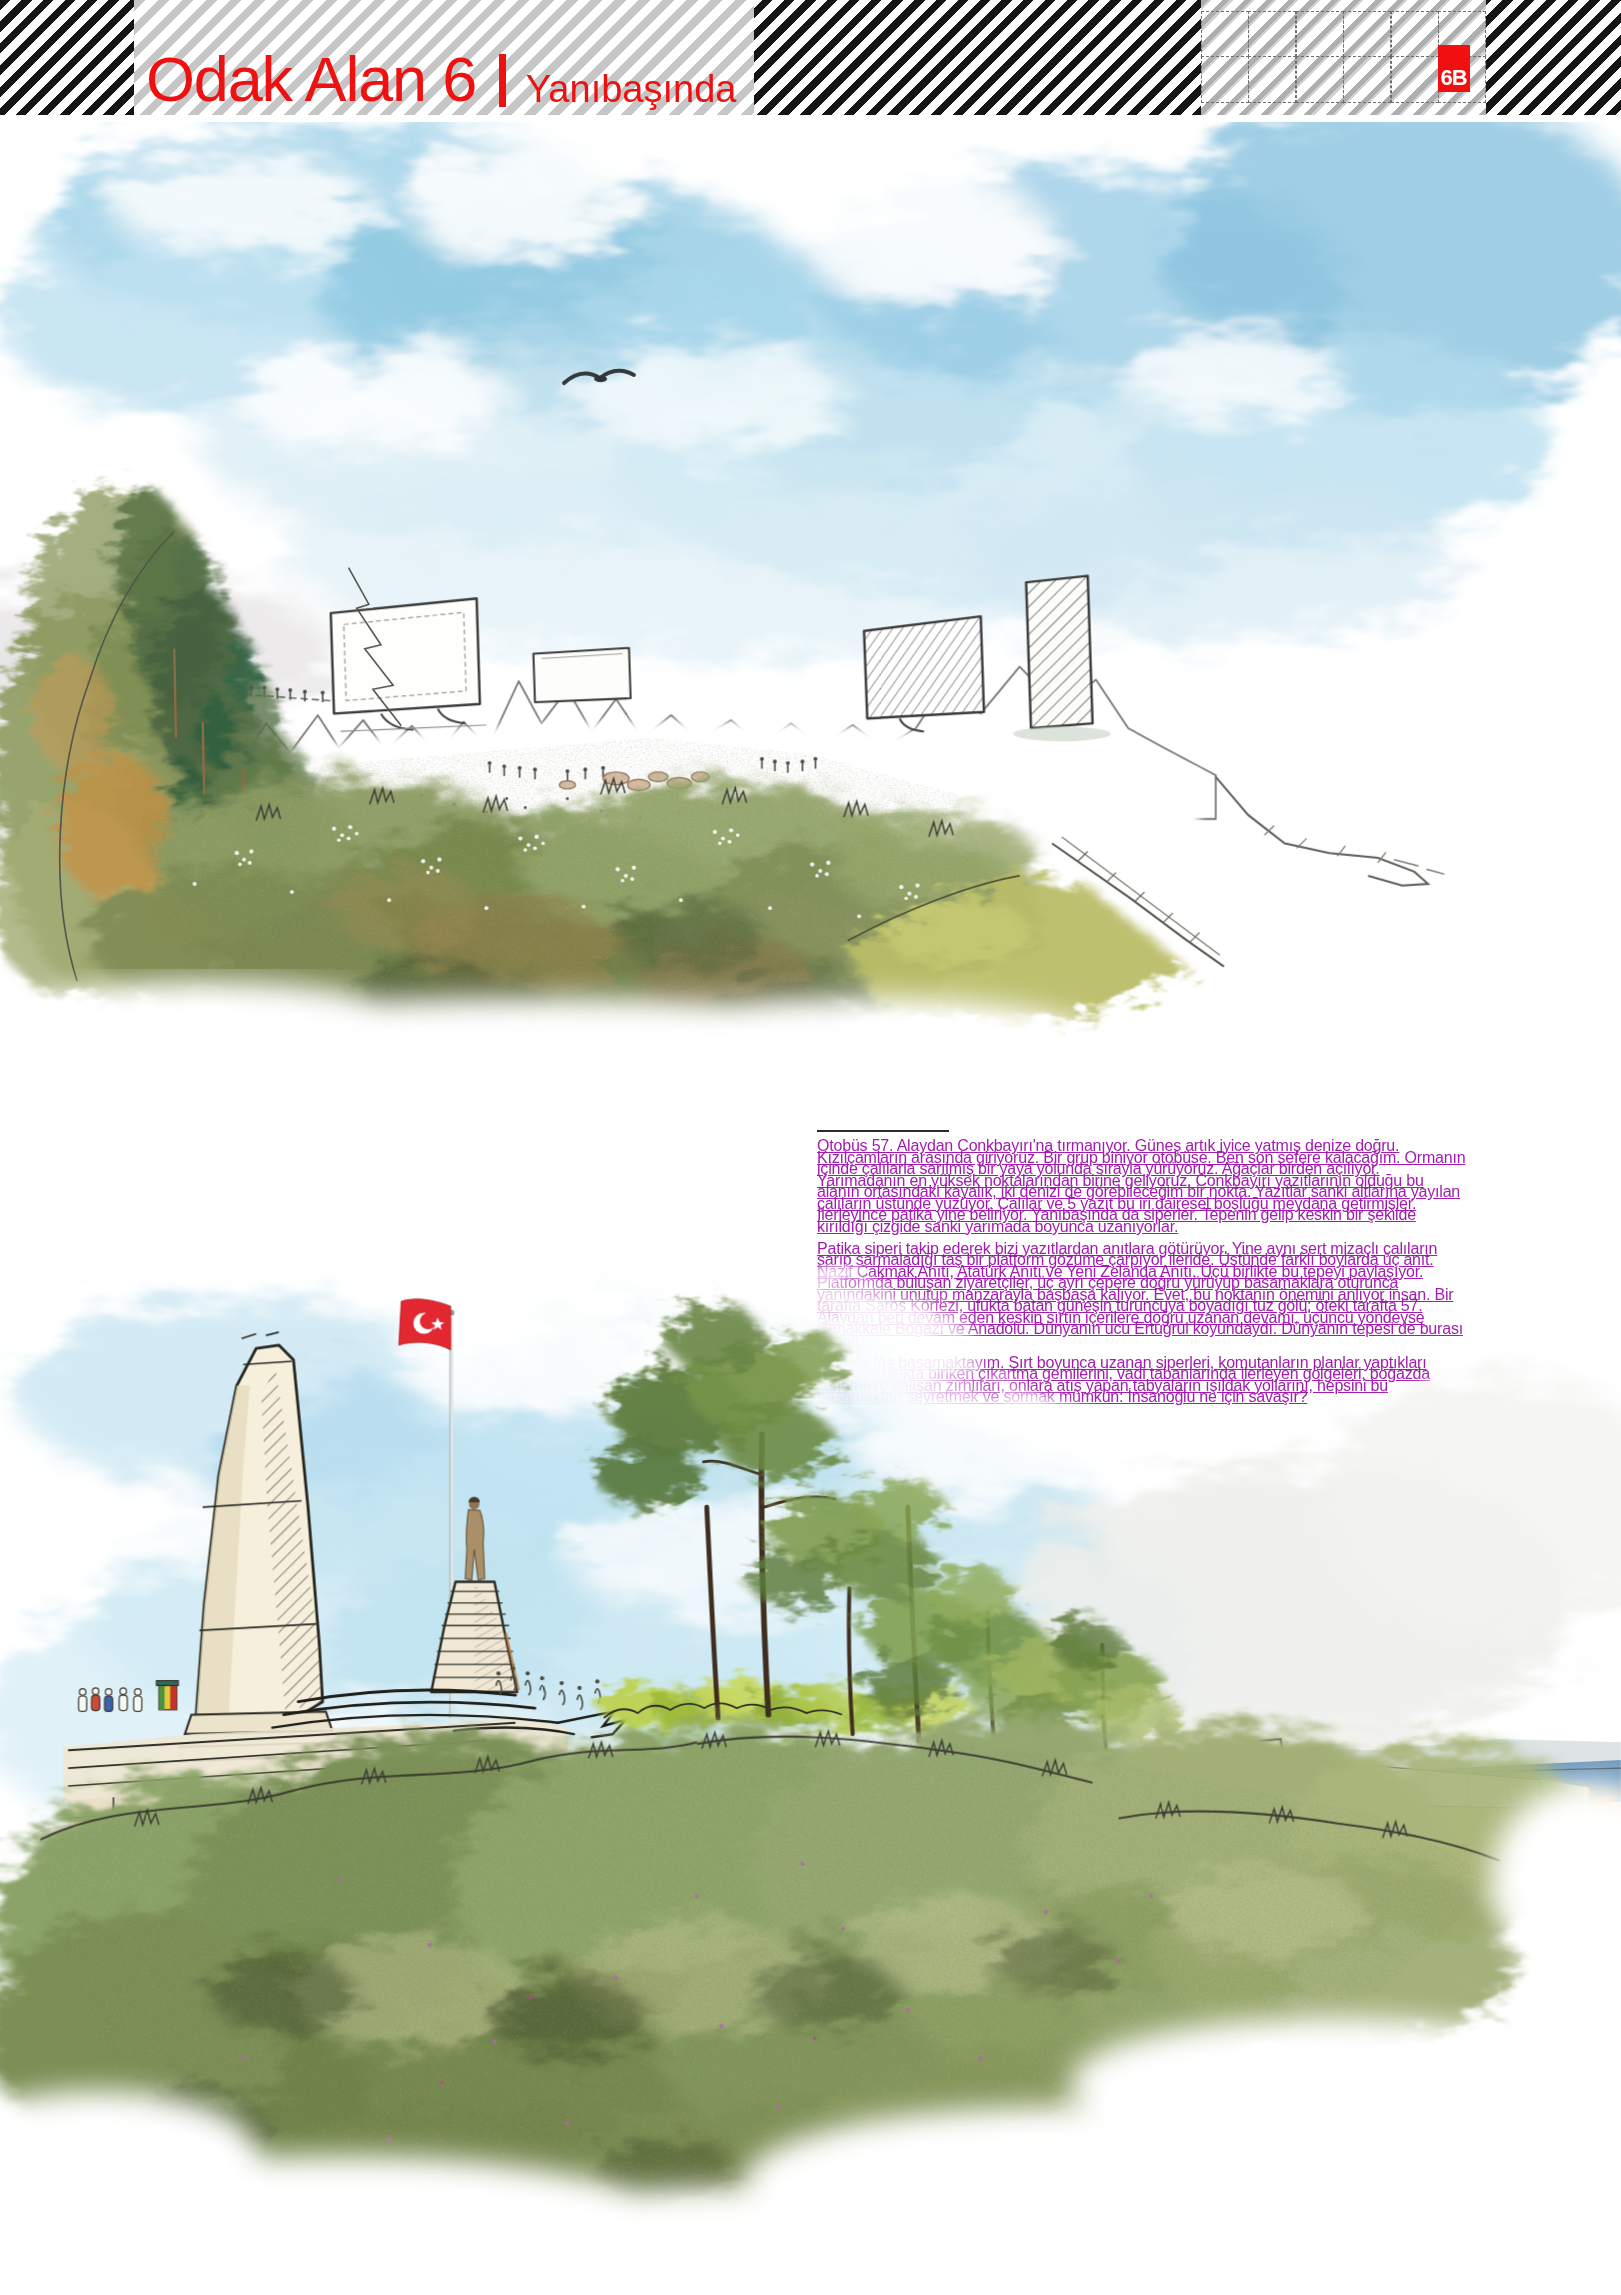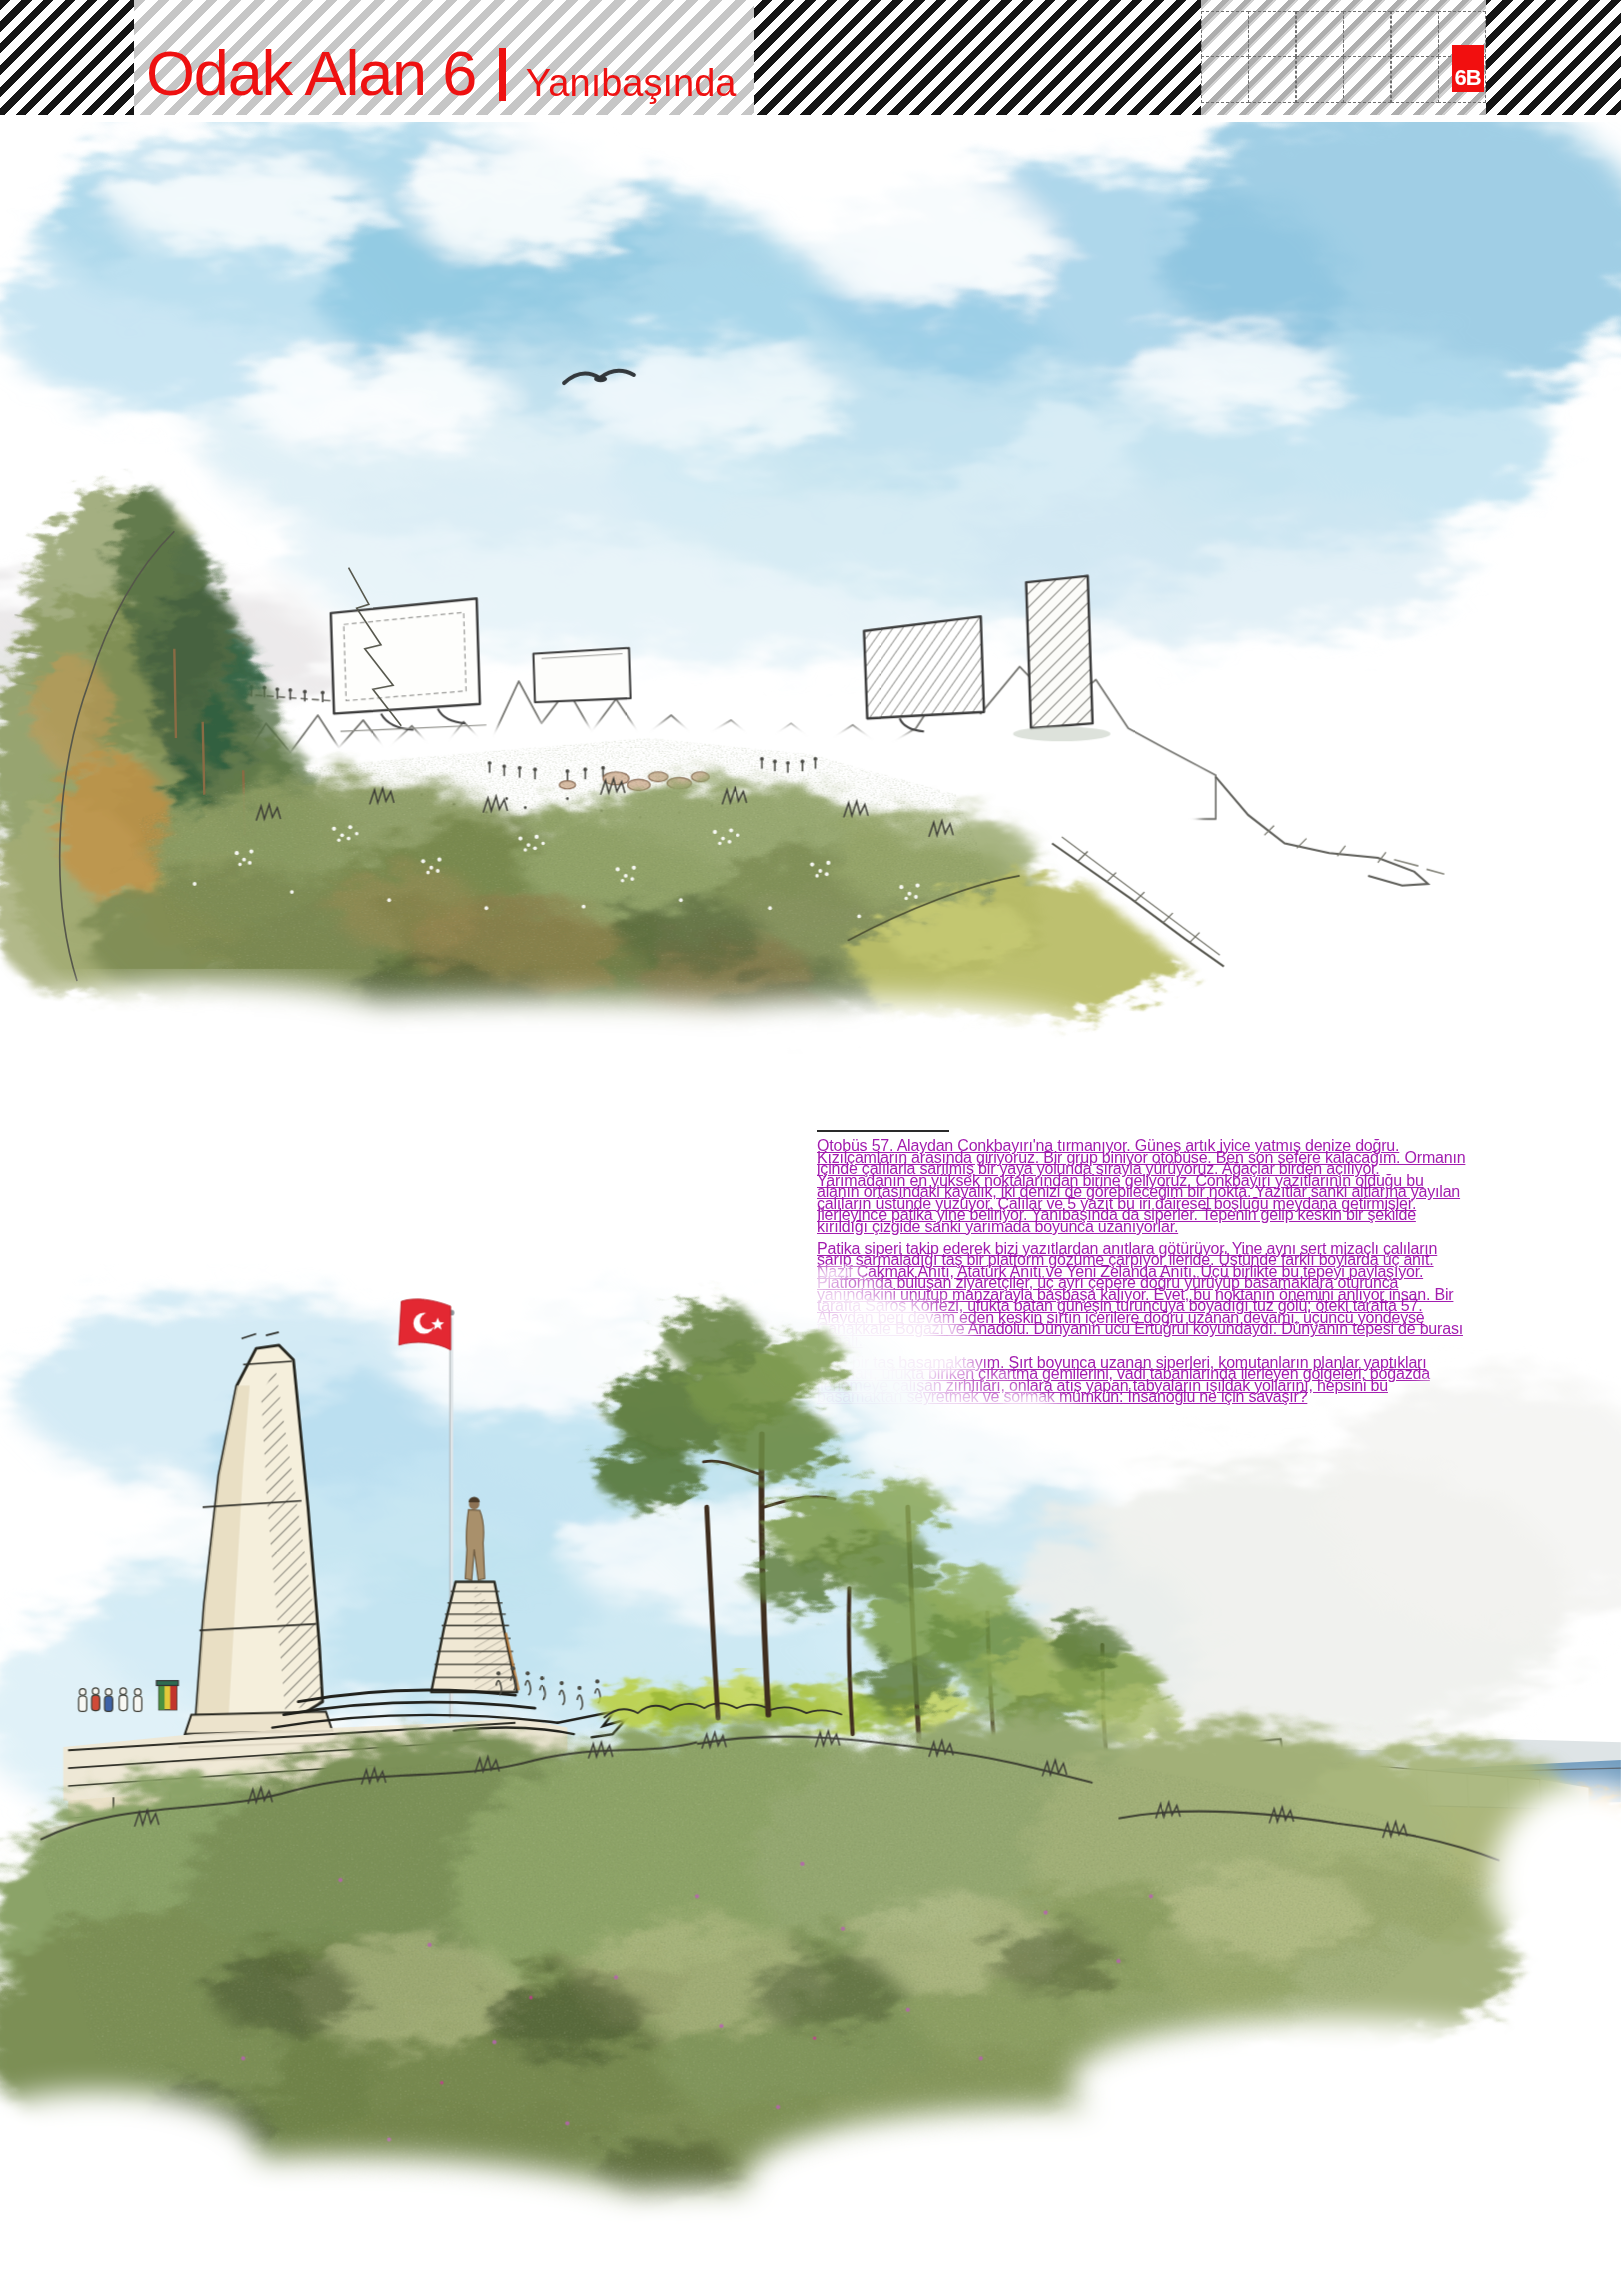--- a/index.html
+++ b/index.html
@@ -9,24 +9,24 @@
   
   .band{position:absolute;left:0;top:0;width:1621px;height:115px;
         background:repeating-linear-gradient(135deg,#151515 0 7.3px,#ffffff 7.3px 15.4px);}
   .band-mid{position:absolute;left:134px;top:0;width:620px;height:115px;
         background:repeating-linear-gradient(135deg,#c6c6c6 0 8px,#ffffff 8px 17px);}
   .band-grid{position:absolute;left:1201px;top:0;width:285px;height:115px;
         background:repeating-linear-gradient(135deg,rgba(201,201,201,.85) 0 7.3px,#ffffff 7.3px 15.4px);}
   .sheet-grid{position:absolute;left:0;top:11.3px;width:285px;height:91px;
         display:grid;grid-template-rows:repeat(2,1fr);grid-template-columns:repeat(6,1fr);}
   .sheet-grid .cell{border:0.8px dashed #6e6e6e;margin:-0.4px;}
-  .badge{position:absolute;left:251px;top:45px;width:32px;height:47px;background:#f20f0f;
+  .badge{position:absolute;left:237px;top:45px;width:32px;height:47px;background:#f20f0f;
         color:#ffffff;font-size:22px;font-weight:600;display:flex;align-items:flex-end;
         justify-content:flex-start;padding:0 0 0.8px 2.4px;box-sizing:border-box;letter-spacing:-0.8px;}
-  .title-row{position:absolute;left:146px;top:27px;height:76px;display:flex;align-items:flex-end;z-index:3;justify-content:center;}
+  .title-row{position:absolute;left:146px;top:33px;height:76px;display:flex;align-items:flex-end;z-index:3;justify-content:center;}
   .title-main{font-size:63px;line-height:.92;font-weight:500;color:#ee1111;letter-spacing:-1.2px;white-space:nowrap;}
   .title-pipe{width:7.3px;height:53px;background:#ee1111;margin:0 19.5px 2.4px 23px;}
   .title-sub{font-size:38px;line-height:.95;font-weight:500;color:#ee1111;margin-bottom:2.4px;white-space:nowrap;}
 
   
   .narrative{position:absolute;left:817px;top:1130px;width:653px;color:#a21caf;
         font-size:16px;line-height:11.5px;letter-spacing:-0.2px;text-decoration:underline;}
   .narrative .rule{width:132px;height:2.4px;background:#2a2a2a;margin:0 0 8px 0;}
   .narrative p{margin:0 0 10.5px 0;}
 

